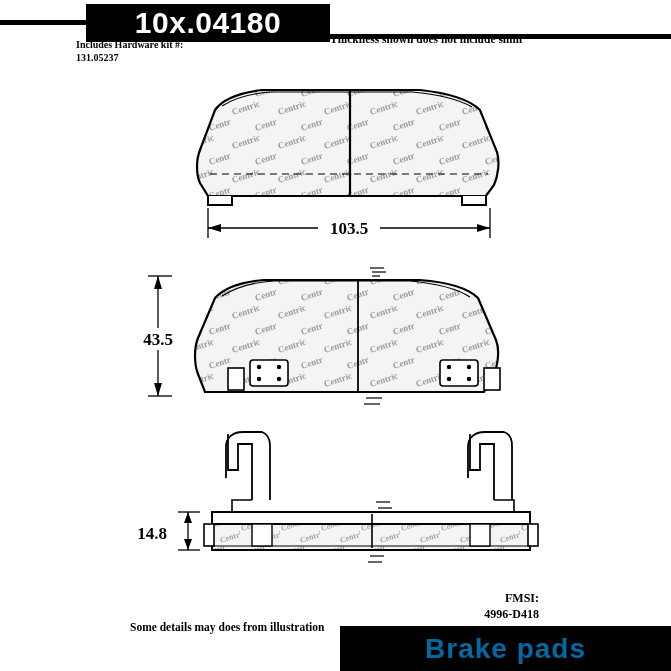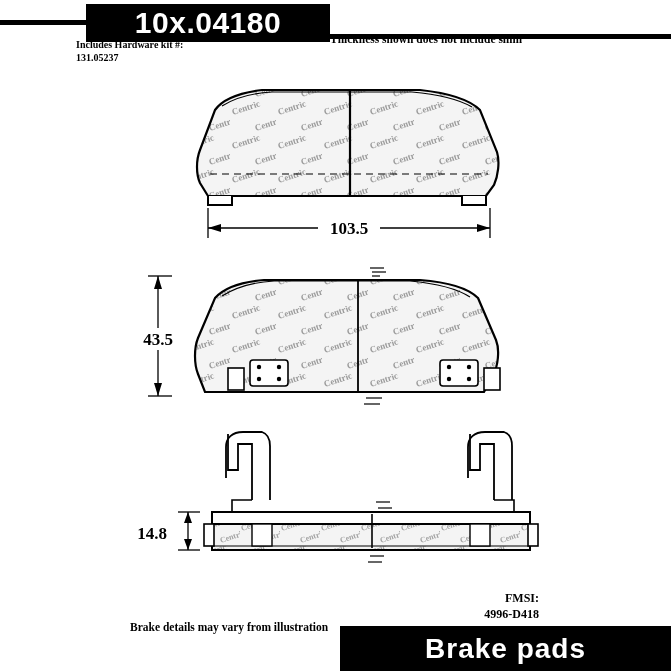--- a/index.html
+++ b/index.html
@@ -92,21 +92,21 @@
     font-weight: bold;
     font-family: "Liberation Serif", serif;
   }
   .brake-pads-bar {
     position: absolute;
     left: 340px;
     top: 626px;
     width: 331px;
     height: 45px;
     background: #000000;
-    color: #ffffff;
+    color: #0369a1;
     font-size: 28px;
     font-weight: bold;
     display: flex;
     align-items: center;
     justify-content: center;
     letter-spacing: 1px;
   }
 
   
   svg.drawing {
@@ -278,17 +278,17 @@
       <rect x="120" y="521" width="64" height="22" fill="#ffffff"></rect>
       <text class="dimtext" x="152" y="539" text-anchor="middle">14.8</text>
     </g>
   </svg>
 
   <div class="fmsi">
     <div>FMSI:</div>
     <div>4996-D418</div>
   </div>
 
-  <div class="illustration-note">Brake details may vary from illustration</div>
+  <div class="illustration-note">Some details may does from illustration</div>
 
   <div class="brake-pads-bar">Brake pads</div>
 
 </div>
 
 </body></html>

